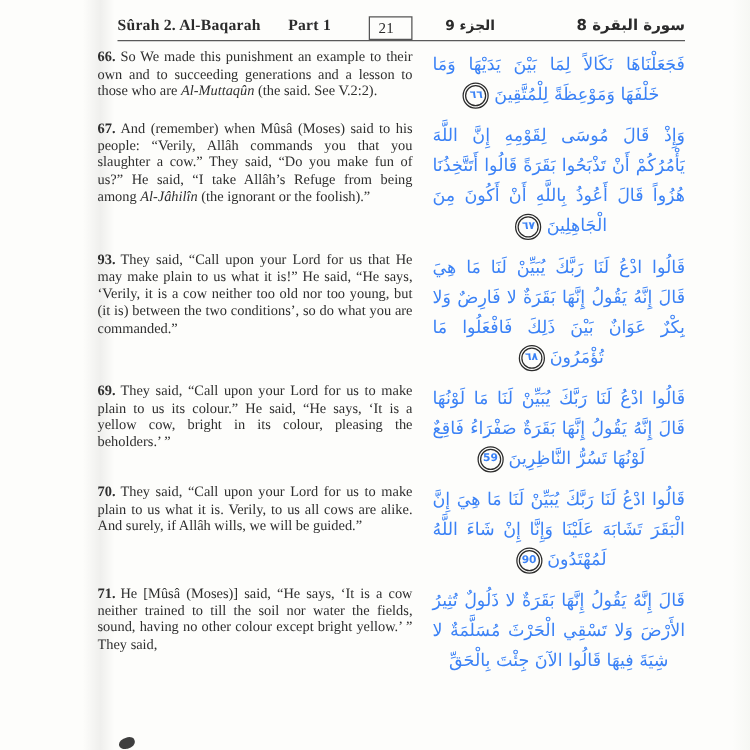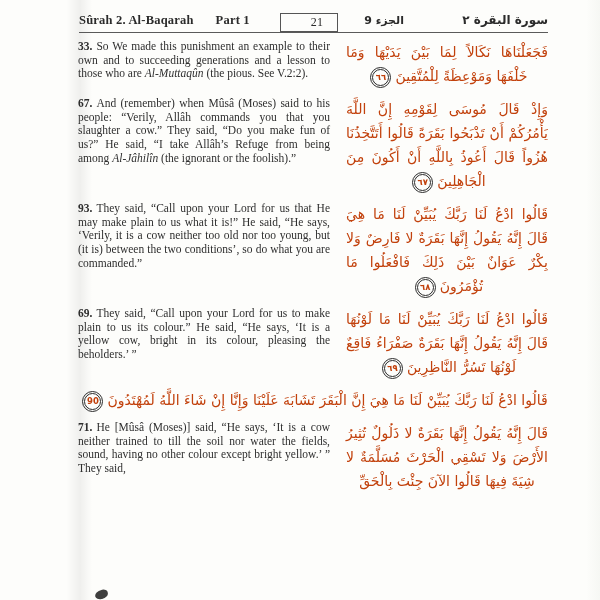--- a/index.html
+++ b/index.html
@@ -32,35 +32,35 @@
     right: 0;
     top: 0;
     width: 14px;
     height: 100%;
     background: linear-gradient(90deg, rgba(0,0,0,0) 0%, rgba(120,140,110,0.05) 100%);
     pointer-events: none;
   }
   .header {
     position: absolute;
     top: 8px;
-    left: 79px;
+    left: 94px;
     right: 52px;
     height: 24px;
     display: flex;
     align-items: center;
     border-bottom: 1.2px solid #5a5a5a;
     font-size: 12.5px;
     letter-spacing: 0.2px;
   }
   .header .title-en { font-weight: bold; }
   .header .part-en { margin-left: 22px; font-weight: bold; }
   .page-num-box {
     margin-left: 30px;
     border: 1.2px solid #555;
-    padding: 2px 14px 3px 30px;
+    padding: 2px 14px 3px 7px;
     font-size: 12px;
     background: #fdfdfb;
     position: relative;
     top: 2px;
     line-height: 12px;
   }
   .header .juz-ar {
     margin-left: 26px;
     font-family: "DejaVu Sans", sans-serif;
     font-size: 11px;
@@ -102,21 +102,21 @@
     margin-right: 4px;
   }
   .ara-cell {
     flex: 1 1 auto;
     direction: rtl;
     font-family: "DejaVu Sans", sans-serif;
     font-size: 14px;
     line-height: 24px;
     text-align: justify;
     text-align-last: center;
-    color: #c2410c;
+    color: #3b82f6;
   }
   .ara-cell p { margin: 0; }
   .medallion {
     display: inline-block;
     width: 15px;
     height: 15px;
     line-height: 15px;
     border: 1.3px solid #2b2b2b;
     outline: 1px solid #2b2b2b;
     outline-offset: 1px;
@@ -146,27 +146,27 @@
 
 <div class="page">
   <div class="edge-shadow"></div>
   <div class="right-tint"></div>
 
   <div class="header">
     <span class="title-en">Sûrah 2. Al-Baqarah</span>
     <span class="part-en">Part 1</span>
     <span class="page-num-box">21</span>
     <span class="juz-ar">الجزء 9</span>
-    <span class="surah-ar">سورة البقرة ٢</span>
+    <span class="surah-ar">سورة البقرة 8</span>
   </div>
 
   <div class="content">
   <div class="verse-row">
     <div class="eng-cell">
-      <span class="vnum">33.</span><span><span>So We made this punishment an example to their own and to succeeding generations and a lesson to those who are </span><i>Al-Muttaqûn</i><span> (the pious. See V.2:2).</span></span>
+      <span class="vnum">66.</span><span><span>So We made this punishment an example to their own and to succeeding generations and a lesson to those who are </span><i>Al-Muttaqûn</i><span> (the said. See V.2:2).</span></span>
     </div>
     <div class="ara-cell">
       <p><span>فَجَعَلْنَاهَا نَكَالاً لِمَا بَيْنَ يَدَيْهَا وَمَا خَلْفَهَا وَمَوْعِظَةً لِلْمُتَّقِينَ</span><span class="medallion">٦٦</span></p>
     </div>
   </div>
 
   <div class="verse-row">
     <div class="eng-cell">
       <span class="vnum">67.</span><span><span>And (remember) when Mûsâ (Moses) said to his people: “Verily, Allâh commands you that you slaughter a cow.” They said, “Do you make fun of us?” He said, “I take Allâh’s Refuge from being among </span><i>Al-Jâhilîn</i><span> (the ignorant or the foolish).”</span></span>
     </div>
@@ -182,25 +182,28 @@
     <div class="ara-cell">
       <p><span>قَالُوا ادْعُ لَنَا رَبَّكَ يُبَيِّنْ لَنَا مَا هِيَ قَالَ إِنَّهُ يَقُولُ إِنَّهَا بَقَرَةٌ لا فَارِضٌ وَلا بِكْرٌ عَوَانٌ بَيْنَ ذَلِكَ فَافْعَلُوا مَا تُؤْمَرُونَ</span><span class="medallion">٦٨</span></p>
     </div>
   </div>
 
   <div class="verse-row">
     <div class="eng-cell">
       <span class="vnum">69.</span><span><span>They said, “Call upon your Lord for us to make plain to us its colour.” He said, “He says, ‘It is a yellow cow, bright in its colour, pleasing the beholders.’ ”</span></span>
     </div>
     <div class="ara-cell">
-      <p><span>قَالُوا ادْعُ لَنَا رَبَّكَ يُبَيِّنْ لَنَا مَا لَوْنُهَا قَالَ إِنَّهُ يَقُولُ إِنَّهَا بَقَرَةٌ صَفْرَاءُ فَاقِعٌ لَوْنُهَا تَسُرُّ النَّاظِرِينَ</span><span class="medallion">٦٩</span></p>
-    </div>
-  </div>
-
-  <div class="verse-row">
+      <p><span>قَالُوا ادْعُ لَنَا رَبَّكَ يُبَيِّنْ لَنَا مَا لَوْنُهَا قَالَ إِنَّهُ يَقُولُ إِنَّهَا بَقَرَةٌ صَفْرَاءُ فَاقِعٌ لَوْنُهَا تَسُرُّ النَّاظِرِينَ</span><span class="medallion">59</span></p>
+    </div>
+  </div>
+
+  <div class="verse-row">
+    <div class="eng-cell">
+      <span class="vnum">70.</span><span><span>They said, “Call upon your Lord for us to make plain to us what it is. Verily, to us all cows are alike. And surely, if Allâh wills, we will be guided.”</span></span>
+    </div>
     <div class="ara-cell">
       <p><span>قَالُوا ادْعُ لَنَا رَبَّكَ يُبَيِّنْ لَنَا مَا هِيَ إِنَّ الْبَقَرَ تَشَابَهَ عَلَيْنَا وَإِنَّا إِنْ شَاءَ اللَّهُ لَمُهْتَدُونَ</span><span class="medallion">90</span></p>
     </div>
   </div>
 
   <div class="verse-row">
     <div class="eng-cell">
       <span class="vnum">71.</span><span><span>He [Mûsâ (Moses)] said, “He says, ‘It is a cow neither trained to till the soil nor water the fields, sound, having no other colour except bright yellow.’ ” They said,</span></span>
     </div>
     <div class="ara-cell">

